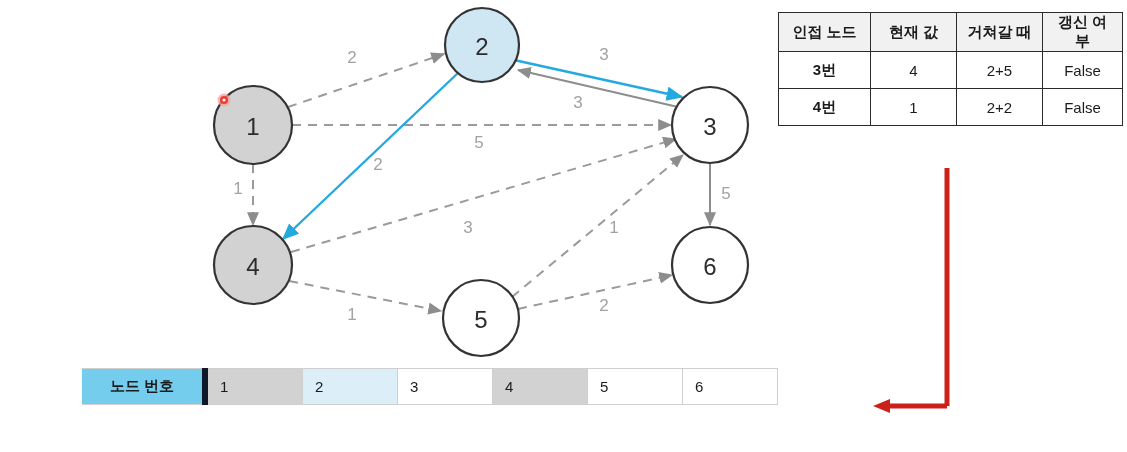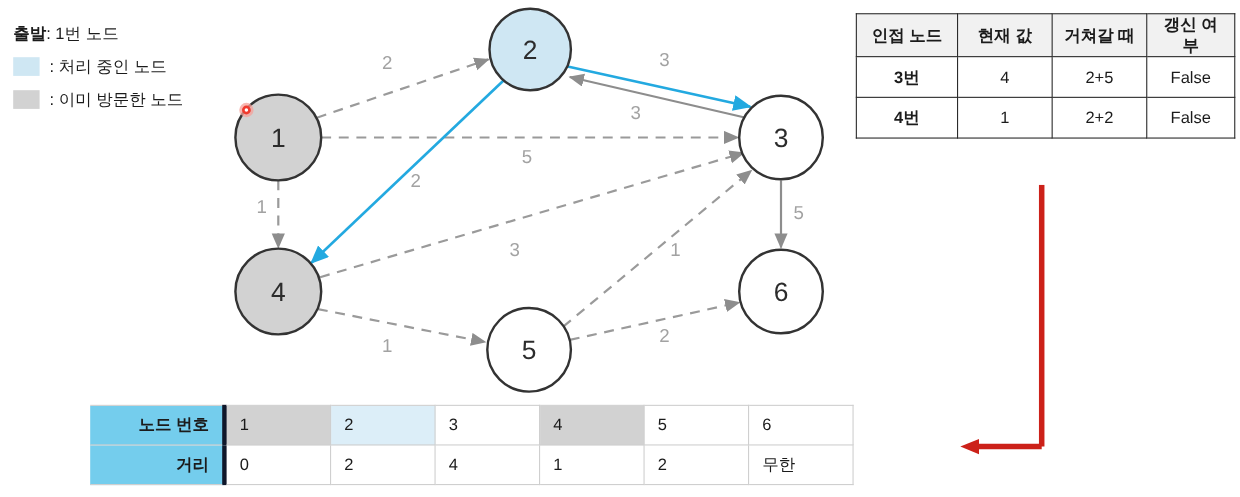--- a/index.html
+++ b/index.html
@@ -53,49 +53,36 @@
   
   #dist-table{position:absolute;left:82px;top:368px;border-collapse:collapse;}
   #dist-table td{
     border-top:1px solid #cfcfcf;border-bottom:1px solid #cfcfcf;
     border-left:1px solid #cfcfcf;border-right:1px solid #cfcfcf;
     height:35px;font-size:15px;color:#1b1b1b;
     padding:0 12px;text-align:left;vertical-align:middle;
     background:#ffffff;
   }
   #dist-table td.rowhead{
-    background:#74cded;font-weight:bold;text-align:right;
-    border-left:none;border-right:4px solid #0f172a;
+    background:#74cded;font-weight:bold;text-align:center;
+    border-left:none;border-right:6px solid #0f172a;
     width:96px;
   }
   #dist-table td.cell{width:70px;}
   #dist-table td.hl-gray{background:#d2d2d2;}
   #dist-table td.hl-blue{background:#dceef8;}
 
   
   #connector{position:absolute;left:860px;top:168px;width:120px;height:250px;}
 </style>
 </head>
 <body>
 
 <div class="stage">
 
-  <div id="legend">
-    <div class="legend-title">
-      <b>출발</b><span>: 1번 노드</span>
-    </div>
-    <div class="legend-row">
-      <span class="swatch sw-blue"></span>
-      <span class="legend-label">: 처리 중인 노드</span>
-    </div>
-    <div class="legend-row">
-      <span class="swatch sw-gray"></span>
-      <span class="legend-label">: 이미 방문한 노드</span>
-    </div>
-  </div>
 
   <svg id="graph" viewBox="0 0 790 370">
     <defs>
       <marker id="ah-gray" markerWidth="8" markerHeight="8" refX="6.4" refY="3" orient="auto">
         <path d="M0,0 L7,3 L0,6 z" fill="#8d8d8d"></path>
       </marker>
       <marker id="ah-blue" markerWidth="8" markerHeight="8" refX="6.4" refY="3" orient="auto">
         <path d="M0,0 L7,3 L0,6 z" fill="#23a9e0"></path>
       </marker>
     </defs>
@@ -208,29 +195,20 @@
     <tbody>
       <tr>
         <td class="rowhead">노드 번호</td>
         <td class="cell hl-gray">1</td>
         <td class="cell hl-blue">2</td>
         <td class="cell">3</td>
         <td class="cell hl-gray">4</td>
         <td class="cell">5</td>
         <td class="cell">6</td>
       </tr>
-      <tr>
-        <td class="rowhead">거리</td>
-        <td class="cell">0</td>
-        <td class="cell">2</td>
-        <td class="cell">4</td>
-        <td class="cell">1</td>
-        <td class="cell">2</td>
-        <td class="cell">무한</td>
-      </tr>
     </tbody>
   </table>
 
   <svg id="connector" viewBox="0 0 120 250">
     <path d="M87,0 L87,238" stroke="#cc2119" stroke-width="5" fill="none"></path>
     <path d="M87,238 L27,238" stroke="#cc2119" stroke-width="5" fill="none"></path>
     <path d="M13,238 L30,231 L30,245 z" fill="#cc2119"></path>
   </svg>
 
 </div>

